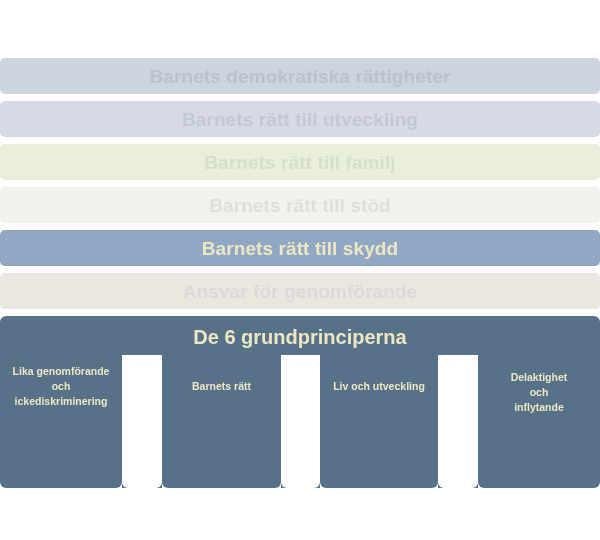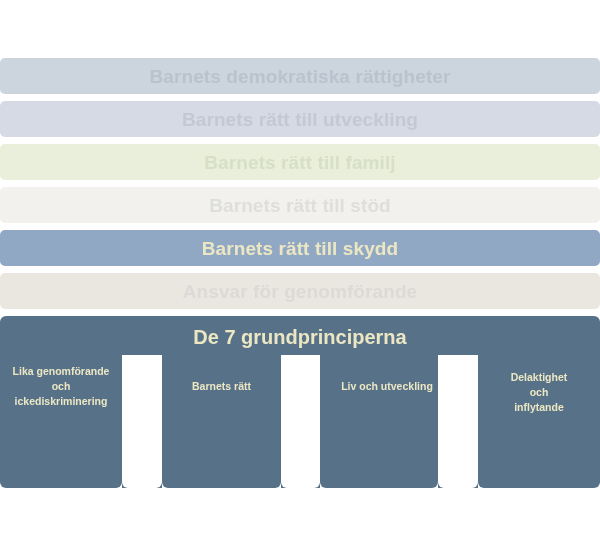--- a/index.html
+++ b/index.html
@@ -126,31 +126,31 @@
     </div>
 
     <div class="rights-bar" style="background: rgb(234, 231, 224);">
       <span class="rights-bar-label" style="color: rgb(220, 218, 214);">Ansvar för genomförande</span>
     </div>
 
   </div>
 
   <div class="principles" style="background: rgb(87, 113, 137);">
 
-    <div class="principles-title" style="color: rgb(236, 231, 195);">De 7 grundprinciperna</div>
+    <div class="principles-title" style="color: rgb(236, 231, 195);">De 6 grundprinciperna</div>
 
     <div class="pillar-gap" style="left: 122px; width: 40px;"></div>
     <div class="pillar-gap" style="left: 281px; width: 39px;"></div>
     <div class="pillar-gap" style="left: 438px; width: 40px;"></div>
 
     <div class="pillar-label" style="left: 0px; width: 122px; color: rgb(236, 231, 195); top: 70px; transform: translateY(-50%);">Lika genomförande
 och
 ickediskriminering</div>
     <div class="pillar-label" style="left: 162px; width: 119px; color: rgb(236, 231, 195); top: 70px; transform: translateY(-50%);">Barnets rätt</div>
-    <div class="pillar-label" style="left: 328px; width: 118px; color: rgb(236, 231, 195); top: 70px; transform: translateY(-50%);">Liv och utveckling</div>
+    <div class="pillar-label" style="left: 320px; width: 118px; color: rgb(236, 231, 195); top: 70px; transform: translateY(-50%);">Liv och utveckling</div>
     <div class="pillar-label" style="left: 478px; width: 122px; color: rgb(236, 231, 195); top: 76px; transform: translateY(-50%);">Delaktighet
 och
 inflytande</div>
 
   <div class="pillar-bottom-mask" style="left: 0px; width: 6px; height: 6px;">
         <div class="pillar-bottom-mask" style="left: 0px; width: 6px; height: 6px; background: rgb(87, 113, 137); border-bottom-left-radius: 6px; border-bottom-right-radius: 0px; box-shadow: transparent 0px 0px 0px 0px; position: absolute; bottom: 0px;"></div>
       </div>
       <div class="pillar-bottom-mask" style="left: 116px; width: 6px; height: 6px;">
         <div class="pillar-bottom-mask" style="left: 0px; width: 6px; height: 6px; background: rgb(87, 113, 137); border-bottom-left-radius: 0px; border-bottom-right-radius: 6px; box-shadow: transparent 0px 0px 0px 0px; position: absolute; bottom: 0px;"></div>
       </div>

